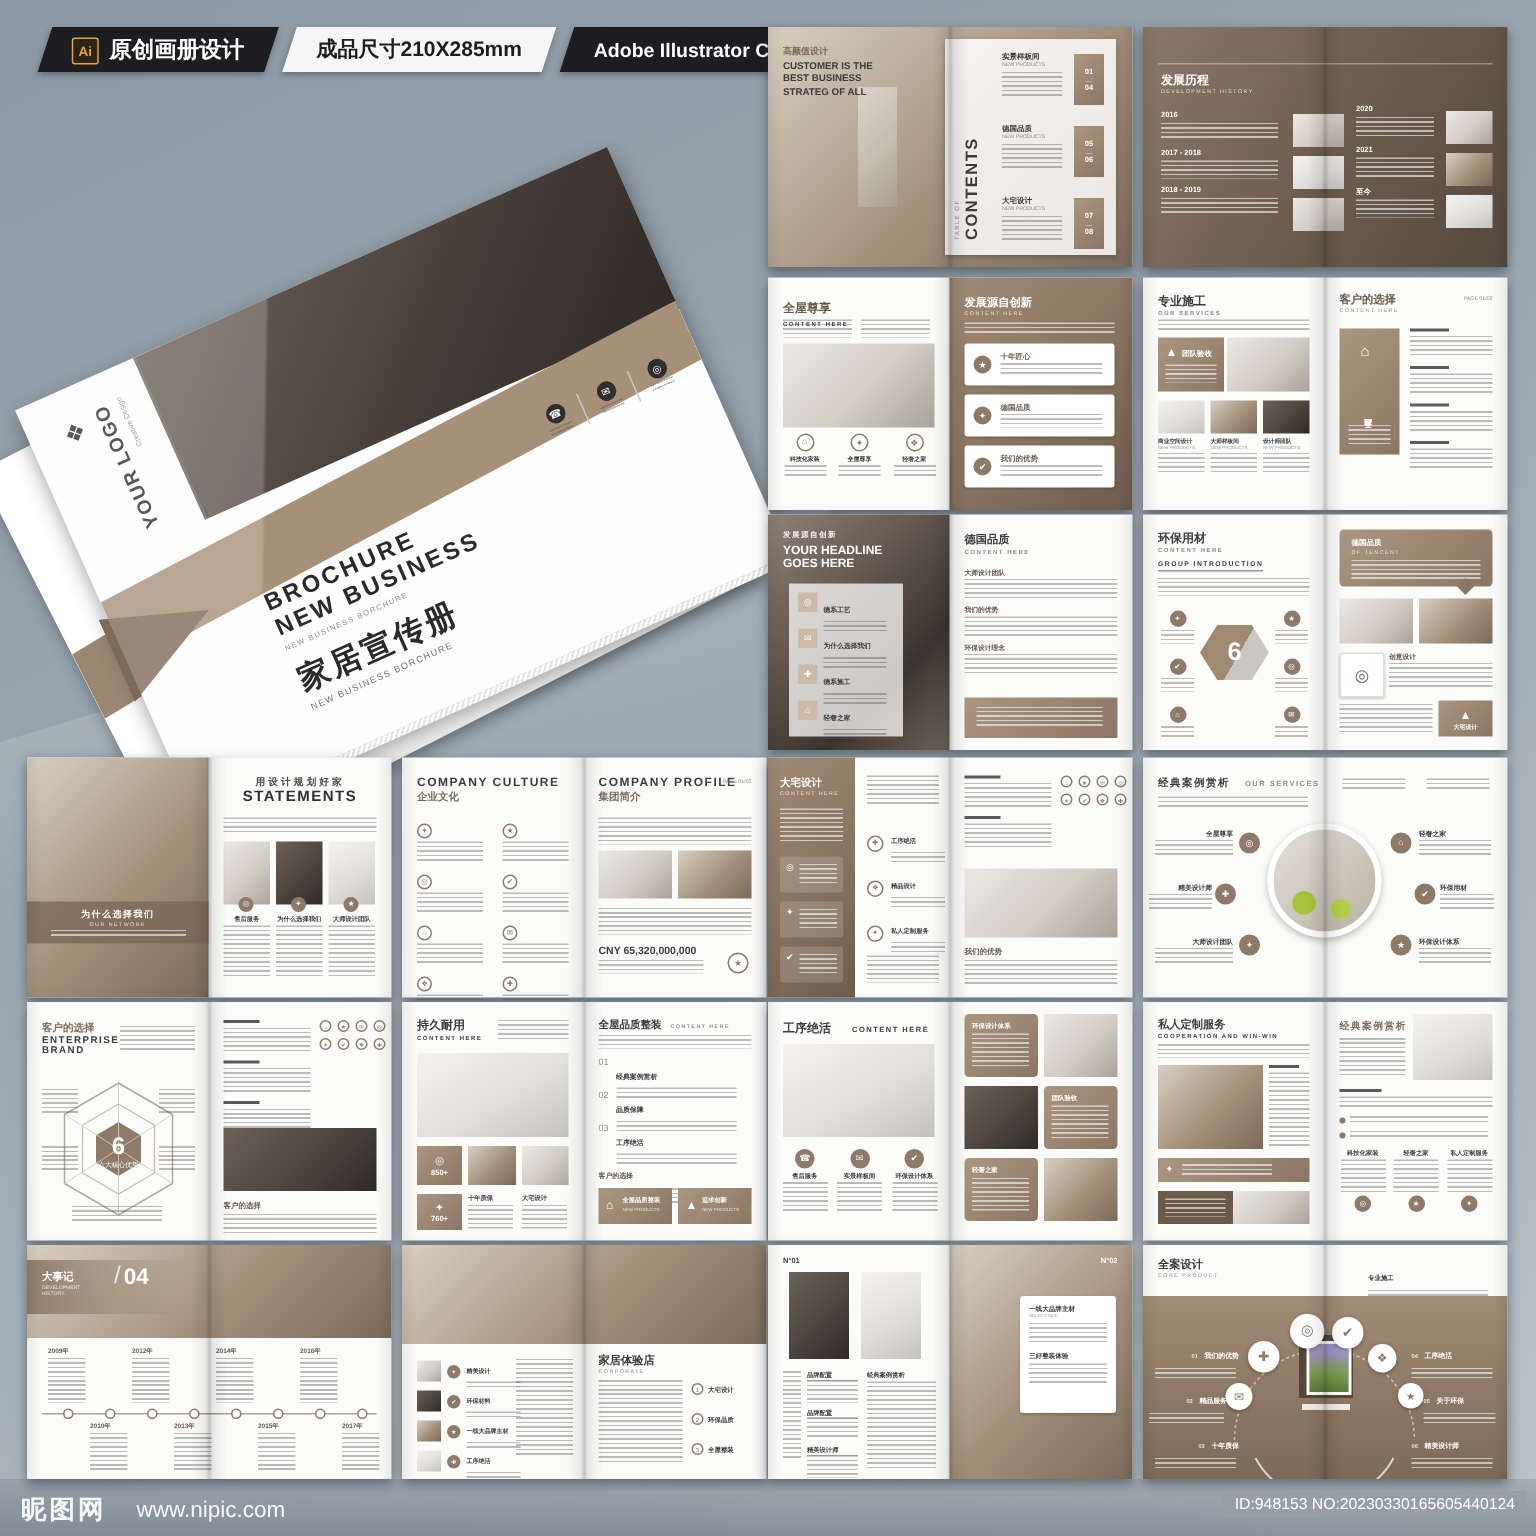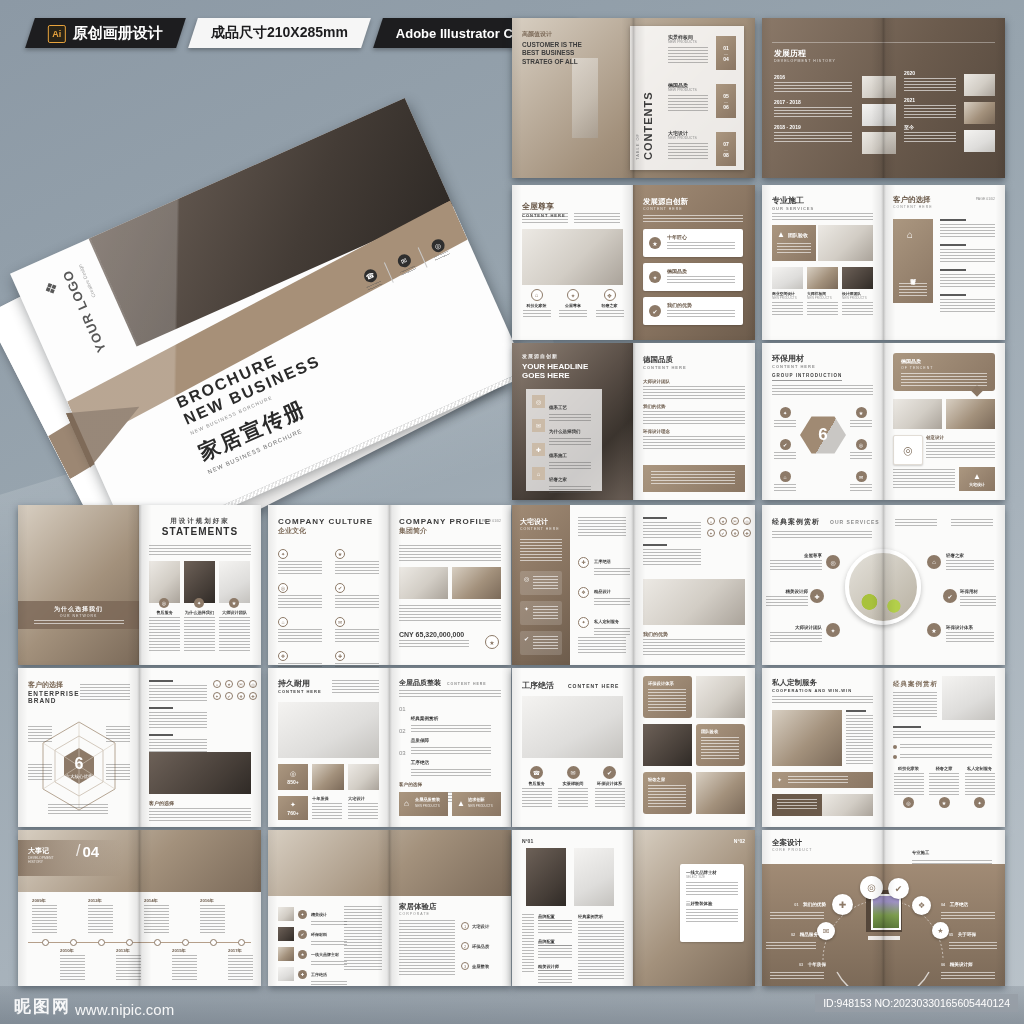--- a/index.html
+++ b/index.html
@@ -982,20 +982,20 @@
       <div class="abs" style="left:179px;top:88px;width:56px">
         <span class="b wt7" style="font-size:3.8px">06</span>
         <span class="b wt" style="font-size:4.6px">精美设计师</span>
         <div class="gkw" style="width:54px;height:8px;margin-top:2px"></div>
       </div>
     </div>
     <div class="fold"></div>
   </section>
 
   <div class="abs" style="left:0;right:0;bottom:0;height:38px;background:linear-gradient(180deg,rgba(74,84,96,.18),rgba(74,84,96,.42))">
-    <div class="abs fx" style="left:14px;top:9px;align-items:flex-end;gap:4px">
+    <div class="abs fx" style="left:14px;top:9px;align-items:center;gap:20px">
       <span class="b" style="font-size:17px;color:rgba(255,255,255,.92);letter-spacing:2px">昵图网</span>
       <span style="font-size:15px;color:rgba(255,255,255,.92)">www.nipic.com</span>
     </div>
     <div class="abs" style="right:6px;top:8px;background:rgba(150,158,166,.85);color:#fff;font-size:10.5px;padding:3px 8px">ID:948153 NO:20230330165605440124</div>
   </div>
 
 </div>
 
 </body></html>

